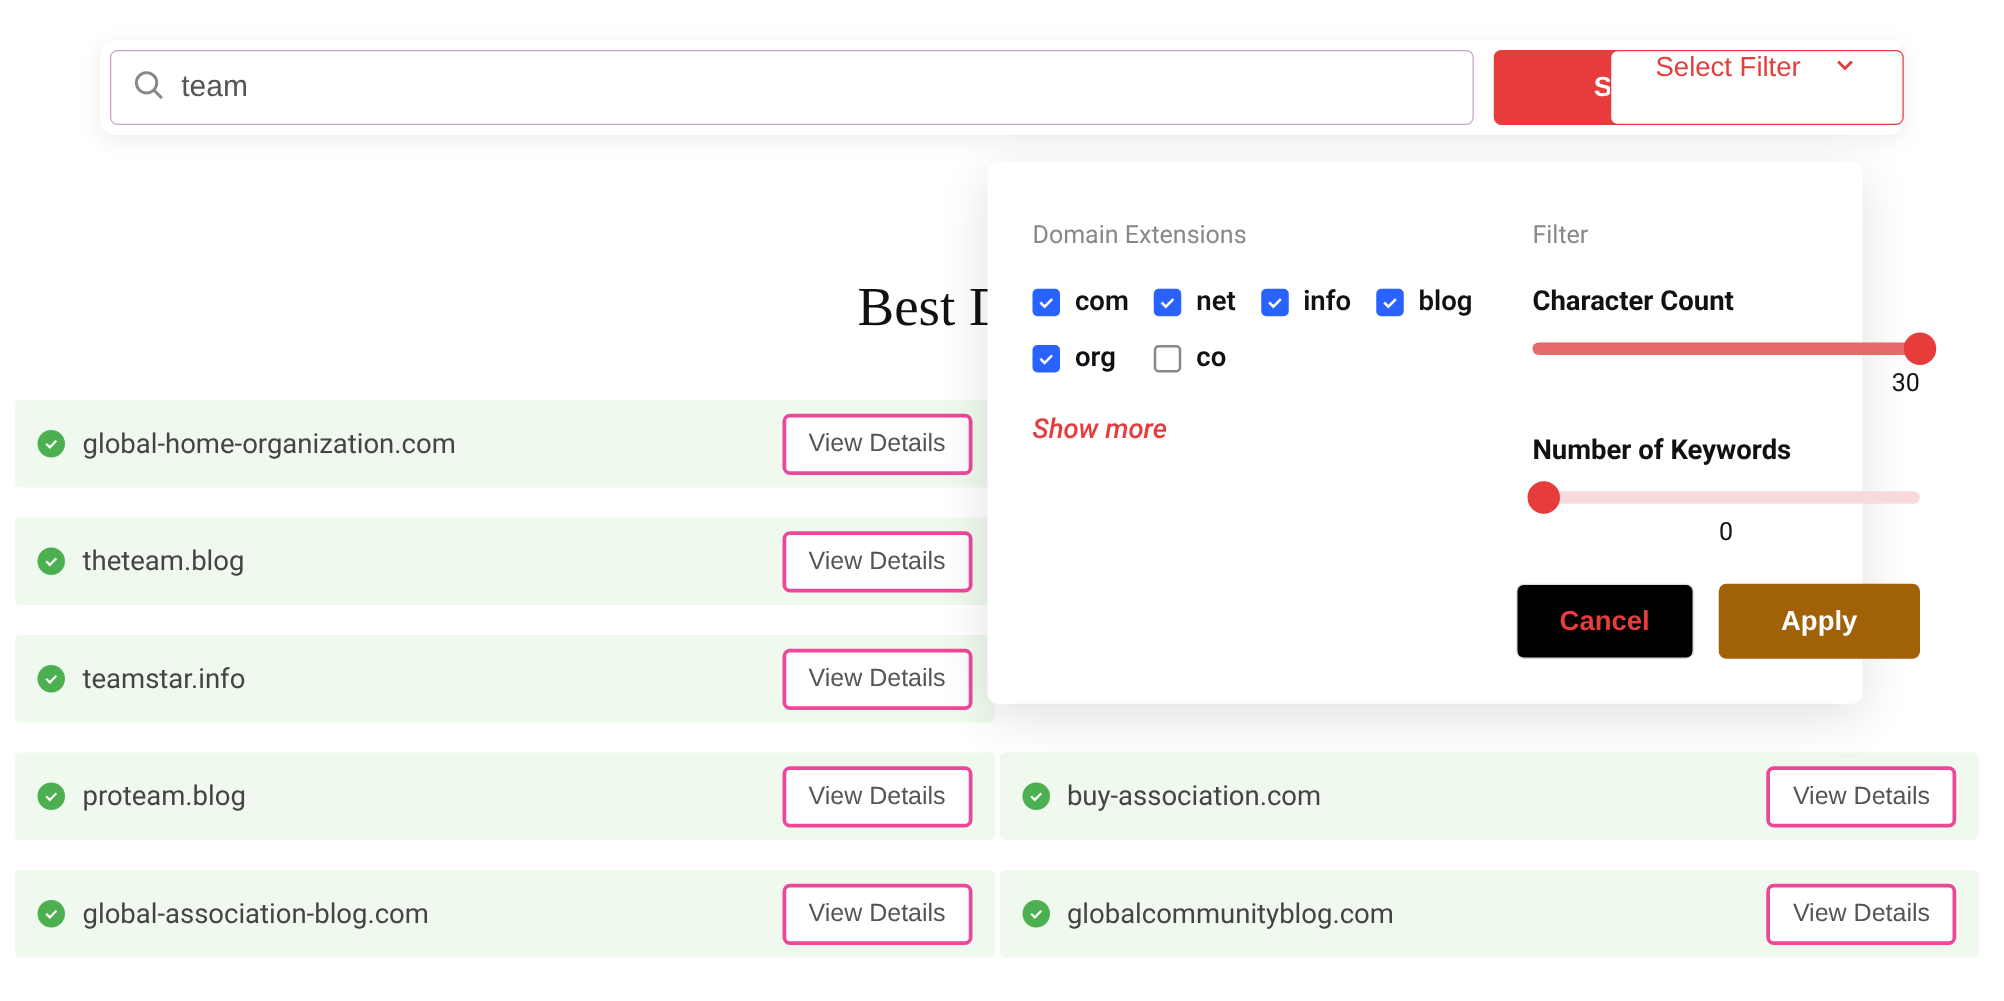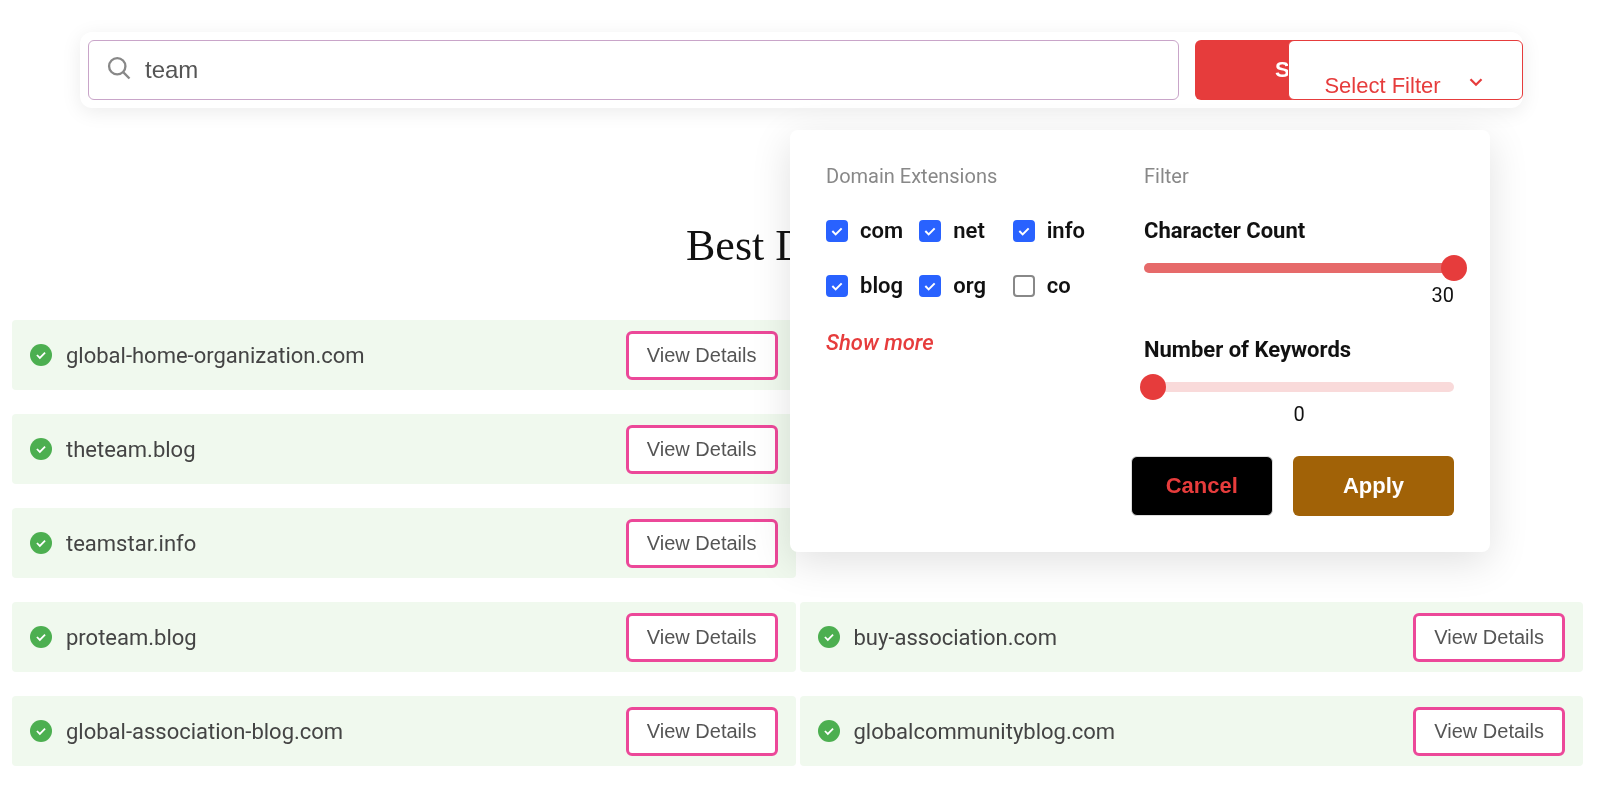--- a/index.html
+++ b/index.html
@@ -4,40 +4,40 @@
 <style>
   * { box-sizing: border-box; margin: 0; padding: 0; }
   body { font-family: -apple-system, BlinkMacSystemFont, "Segoe UI", Roboto, Arial, sans-serif; background: #fff; width: 1603px; height: 801px; position: relative; overflow: hidden; }
 
   .search-bar-wrap { position: absolute; top: 32px; left: 80px; right: 80px; height: 76px; background: #fff; border-radius: 12px; box-shadow: 0 4px 20px rgba(0,0,0,0.08); padding: 8px; display: flex; gap: 16px; align-items: center; }
   .search-input-wrap { flex: 1; display: flex; align-items: center; border: 1px solid #c9a5c9; border-radius: 6px; height: 60px; padding: 16px 16px; }
   .search-icon svg { width: 28px; height: 28px; stroke: #888; fill: none; stroke-width: 2; }
   .search-input { flex:1; border:none; outline:none; font-size: 24px; color:#555; margin-left: 12px; background: transparent; }
   .search-btn { width: 320px; height: 60px; background: #e63c3c; color:#fff; border:none; border-radius: 6px; font-size: 22px; font-weight: 600; cursor:pointer; }
 
-  .filter-btn { position:absolute; top:40px; right:80px; height:60px; width:235px; border:1px solid #e63c3c; border-radius:6px; background:#fff; color:#e63c3c; font-size:22px; font-weight:500; display:flex; align-items:flex-end; justify-content:center; gap:24px; cursor:pointer; }
+  .filter-btn { position:absolute; top:40px; right:80px; height:60px; width:235px; border:1px solid #e63c3c; border-radius:6px; background:#fff; color:#e63c3c; font-size:22px; font-weight:500; display:flex; align-items:flex-start; justify-content:center; gap:24px; cursor:pointer; }
   .chevron-down svg { width:22px; height:22px; stroke:#e63c3c; fill:none; stroke-width:2.5; }
 
   .heading { position:absolute; top:220px; left:0; right:0; text-align:center; font-size:44px; font-weight:500; color:#111; font-family: Georgia, "Times New Roman", serif; }
 
   .results { position:absolute; top:320px; left:12px; right:20px; display:flex; gap:4px; }
   .col { flex:1; display:flex; flex-direction:column; gap:24px; }
   .domain-row { background:#f0f9ee; border-radius:4px; height:70px; display:flex; align-items:center; padding:0 18px; justify-content:space-between; }
   .domain-left { display:flex; align-items:center; gap:14px; }
   .check-icon { width:22px; height:22px; background:#4caf50; border-radius:50%; display:flex; align-items:center; justify-content:center; }
   .check-icon svg { width:14px; height:14px; stroke:#fff; fill:none; stroke-width:3; }
   .domain-name { font-size:22px; color:#444; }
   .view-btn { border:3px solid #ec4899; background:#fff; border-radius:6px; padding:10px 18px; font-size:20px; color:#555; cursor:pointer; }
 
   .filter-panel { position:absolute; top:130px; left:790px; width:700px; background:#fff; border-radius:8px; box-shadow:0 10px 40px rgba(0,0,0,0.12); padding:34px 36px 36px; }
-  .panel-inner { display:flex; gap:48px; }
+  .panel-inner { display:flex; gap:48px;margin-top:11px; }
   .panel-left { flex:1; }
   .panel-right { width:310px; }
   .panel-label { font-size:20px; color:#888; margin-bottom:30px; }
-  .ext-grid { display:grid; grid-template-columns:1fr 1fr 1fr; row-gap:30px; column-gap:10px; }
+  .ext-grid { display:grid; grid-template-columns:1fr 1fr 1fr 1fr; row-gap:30px; column-gap:10px;gap:20px; }
   .ext-item { display:flex; align-items:center; gap:12px; font-size:22px; font-weight:600; color:#111; }
   .cbox { width:22px; height:22px; border:2px solid #2962ff; border-radius:4px; display:flex; align-items:center; justify-content:center; cursor:pointer; }
   .cbox.checked { background:#2962ff; }
   .cbox.unchecked { border-color:#888; }
   .cbox svg { width:16px; height:16px; stroke:#fff; fill:none; stroke-width:3; }
   .show-more { margin-top:32px; color:#e63c3c; font-size:22px; font-weight:500; cursor:pointer;font-style:italic; }
 
   .slider-label { font-size:22px; font-weight:700; margin-bottom:20px; color:#111; }
   .slider-track { position:relative; height:10px; background:#f9dada; border-radius:5px; margin-bottom:10px; }
   .slider-fill { position:absolute; height:10px; background:#e66a6a; border-radius:5px; top:0; left:0; }

